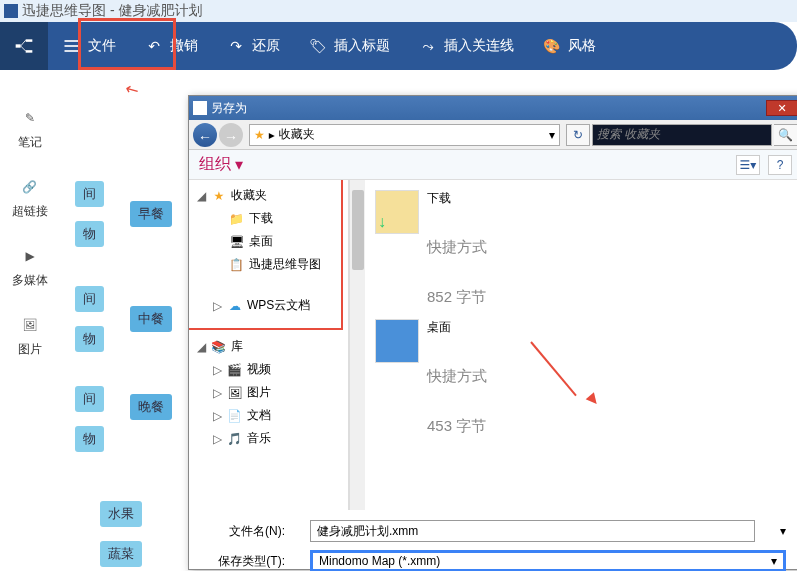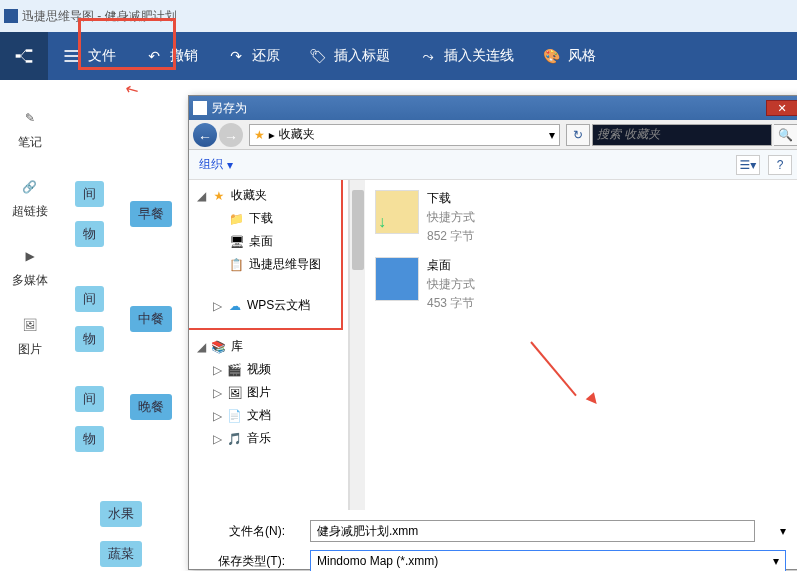--- a/index.html
+++ b/index.html
@@ -1,23 +1,23 @@
 <!DOCTYPE html>
 <html><head>
   <meta charset="utf-8">
   <style>
     * { box-sizing: border-box; margin: 0; padding: 0; }
     body { font-family: "Microsoft YaHei", Arial, sans-serif; font-size: 12px; background: #fff; width: 797px; height: 571px; overflow: hidden; position: relative; }
     
     
-    .title-bar { height: 32px; background: #e6f0fa; display: flex; align-items: center; padding-left: 4px; color: #555; font-size: 12px; }
+    .title-bar { height: 22px; background: #e6f0fa; display: flex; align-items: center; padding-left: 4px; color: #555; font-size: 14px; }
     .title-bar .app-icon { width: 14px; height: 14px; background: #2b5797; margin-right: 4px; }
     
     
-    .main-toolbar { height: 48px; background: #2b5797; display: flex; align-items: center; color: #fff; }
+    .main-toolbar { height: 48px; background: #2b5797; display: flex; align-items: center; color: #fff; border-radius: 23px; }
     .toolbar-btn { display: flex; align-items: center; padding: 0 14px; height: 100%; cursor: pointer; font-size: 14px; gap: 6px; }
     .toolbar-btn.active { background: #1e3f6b; }
     .toolbar-icon { width: 20px; height: 20px; display: inline-flex; align-items: center; justify-content: center; }
     .file-highlight { position: absolute; top: 18px; left: 78px; width: 98px; height: 52px; border: 3px solid #e74c3c; z-index: 5; pointer-events: none; }
     .red-arrow { position: absolute; top: 80px; left: 125px; color: #e74c3c; font-size: 16px; z-index: 5; transform: rotate(-30deg); }
     
     
     .sidebar { position: absolute; top: 66px; left: 0; width: 60px; display: flex; flex-direction: column; align-items: center; padding-top: 40px; gap: 24px; }
     .sidebar-item { display: flex; flex-direction: column; align-items: center; gap: 4px; color: #333; font-size: 12px; cursor: pointer; }
     .sidebar-icon { width: 24px; height: 24px; display: flex; align-items: center; justify-content: center; color: #555; }
@@ -36,21 +36,21 @@
     .dialog-nav { height: 30px; background: #f0f0f0; border-bottom: 1px solid #ccc; display: flex; align-items: center; padding: 0 4px; gap: 2px; }
     .nav-btn { width: 24px; height: 24px; background: linear-gradient(#4a7ab8, #2b5797); border-radius: 12px; display: flex; align-items: center; justify-content: center; color: #fff; cursor: pointer; font-size: 14px; }
     .nav-btn.fwd { background: #ccc; }
     .breadcrumb { flex: 1; height: 22px; background: #fff; border: 1px solid #aaa; margin: 0 4px; display: flex; align-items: center; padding: 0 4px; gap: 4px; }
     .bc-star { color: #f5a623; }
     .refresh-btn { width: 24px; height: 22px; border: 1px solid #aaa; background: #f8f8f8; display: flex; align-items: center; justify-content: center; cursor: pointer; color: #2b5797; }
     .search-box { width: 180px; height: 22px; border: 1px solid #aaa; background: #0f172a; display: flex; align-items: center; padding: 0 4px; color: #888; font-style: italic; }
     .search-btn { width: 24px; height: 22px; border: 1px solid #aaa; border-left: none; background: #f8f8f8; display: flex; align-items: center; justify-content: center; color: #2b5797; cursor: pointer; }
     
     .dialog-toolbar { height: 30px; background: #f5f9fc; border-bottom: 1px solid #ddd; display: flex; align-items: center; padding: 0 10px; justify-content: space-between; }
-    .organize-btn { font-size: 12px; color: #1d4ed8; display: flex; align-items: center; gap: 4px; cursor: pointer; }
+    .organize-btn { font-size: 16px; color: #be185d; display: flex; align-items: center; gap: 4px; cursor: pointer; }
     .toolbar-right { display: flex; gap: 8px; }
     .view-btn { width: 24px; height: 20px; border: 1px solid #ccc; background: #fff; cursor: pointer; display: flex; align-items: center; justify-content: center; color: #2b5797; }
     
     .dialog-body { display: flex; height: 330px; }
     .tree-panel { width: 160px; border-right: 1px solid #ddd; padding: 4px; overflow-y: auto; position: relative; }
     .tree-item { display: flex; align-items: center; padding: 3px 4px; gap: 4px; cursor: pointer; font-size: 12px; }
     .tree-item.indent1 { padding-left: 20px; }
     .tree-item.indent2 { padding-left: 36px; }
     .tree-arrow { width: 10px; color: #666; }
     .tree-icon { width: 16px; height: 16px; display: inline-flex; align-items: center; justify-content: center; }
@@ -60,30 +60,30 @@
     .red-line { position: absolute; top: 245px; left: 342px; width: 70px; height: 2px; background: #e74c3c; z-index: 15; transform: rotate(50deg); transform-origin: left; }
     .red-arrowhead { position: absolute; top: 295px; left: 400px; color: #e74c3c; z-index: 15; transform: rotate(50deg); font-size: 14px; }
     
     .content-panel { flex: 1; padding: 10px; }
     .content-item { display: flex; gap: 8px; margin-bottom: 12px; }
     .content-icon { width: 44px; height: 44px; background: #f5e09a; border: 1px solid #ddd; display: flex; align-items: center; justify-content: center; position: relative; }
     .content-icon.desktop { background: #4a90d9; }
     .content-icon .arrow-overlay { position: absolute; bottom: 2px; left: 2px; color: #2ecc71; font-size: 16px; }
     .content-info { display: flex; flex-direction: column; gap: 2px; font-size: 12px; }
     .content-name { color: #000; }
-    .content-meta { color: #888; font-size: 12px; }
+    .content-meta { color: #888; font-size: 15px; margin-top: 29px; }
     
     .scrollbar-track { width: 16px; background: #f0f0f0; border-left: 1px solid #ddd; position: relative; }
     .scrollbar-thumb { position: absolute; top: 10px; left: 2px; width: 12px; height: 80px; background: #c4c4c4; border-radius: 2px; }
     
     .dialog-footer { padding: 10px 16px; }
     .footer-row { display: flex; align-items: center; margin-bottom: 8px; gap: 25px; }
     .footer-label { width: 80px; text-align: right; font-size: 12px; }
     .footer-input { flex: 1; height: 22px; border: 1px solid #999; padding: 0 6px; font-size: 12px; background: #fff; }
-    .footer-select { flex: 1; height: 22px; border: 1px solid #3b82f6; padding: 0 6px; font-size: 12px; background: #fff; display: flex; align-items: center; justify-content: space-between; }
+    .footer-select { flex: 1; height: 22px; border: 3px solid #3b82f6; padding: 0 6px; font-size: 12px; background: #fff; display: flex; align-items: center; justify-content: space-between; }
     
     svg { width: 100%; height: 100%; }
   </style>
 </head>
 <body>
 
 <div class="title-bar">
   <div class="app-icon"></div>
   <span>迅捷思维导图 - 健身减肥计划</span>
 </div>

